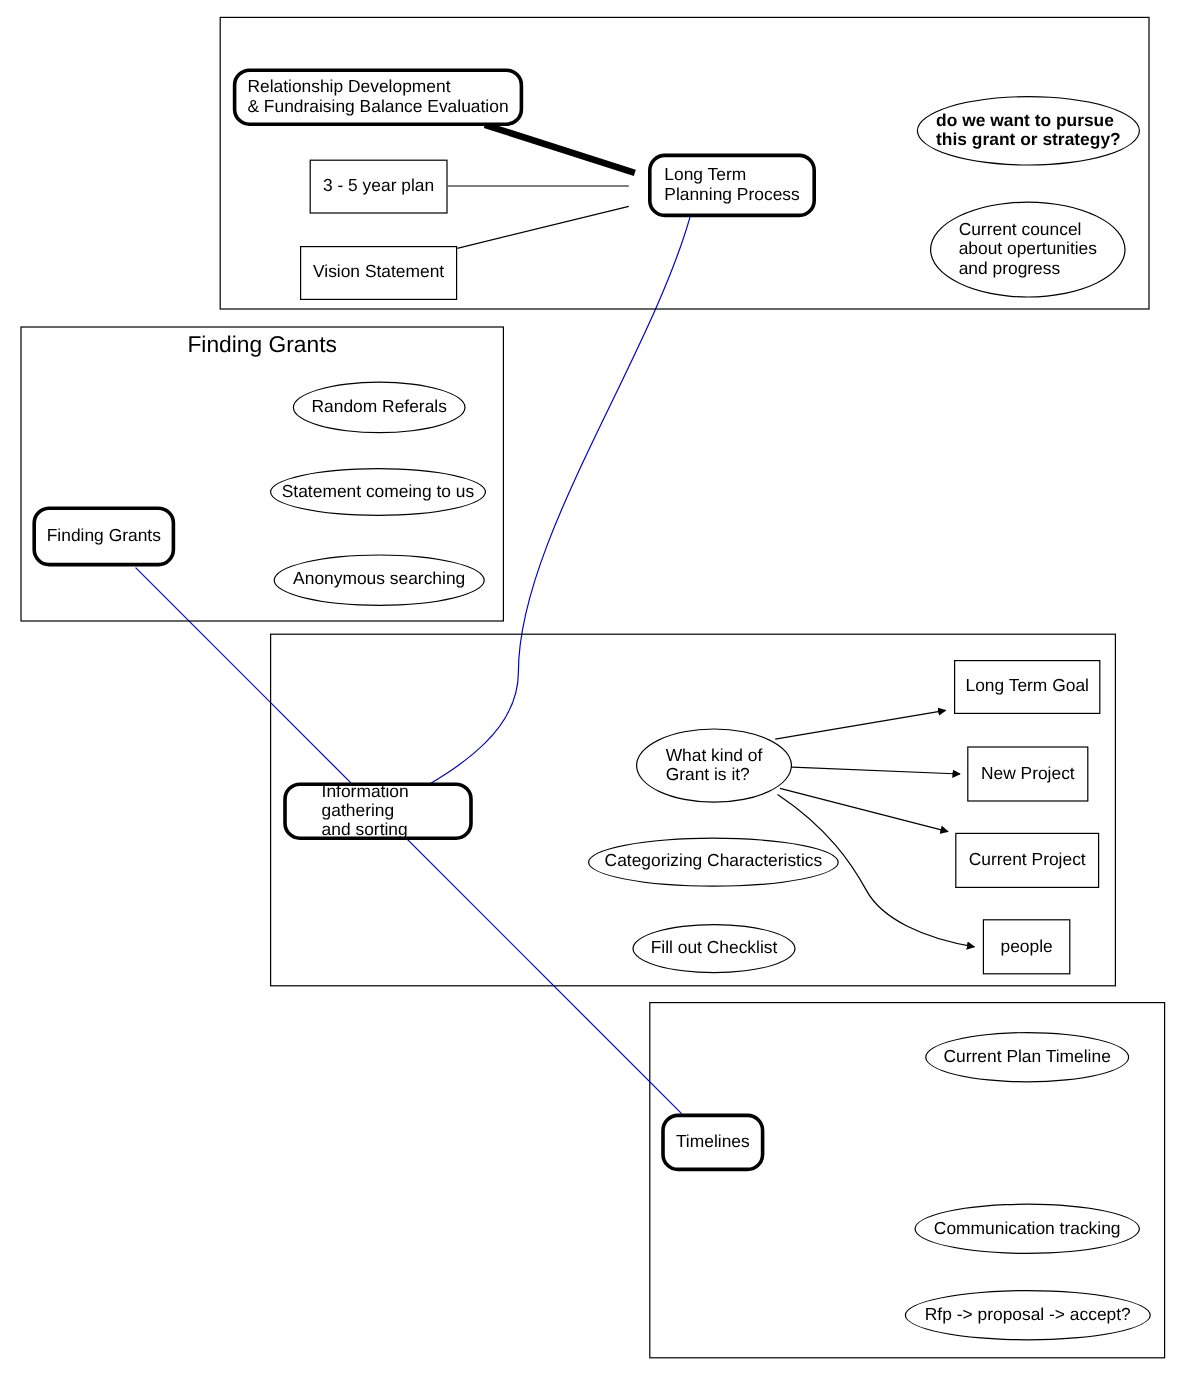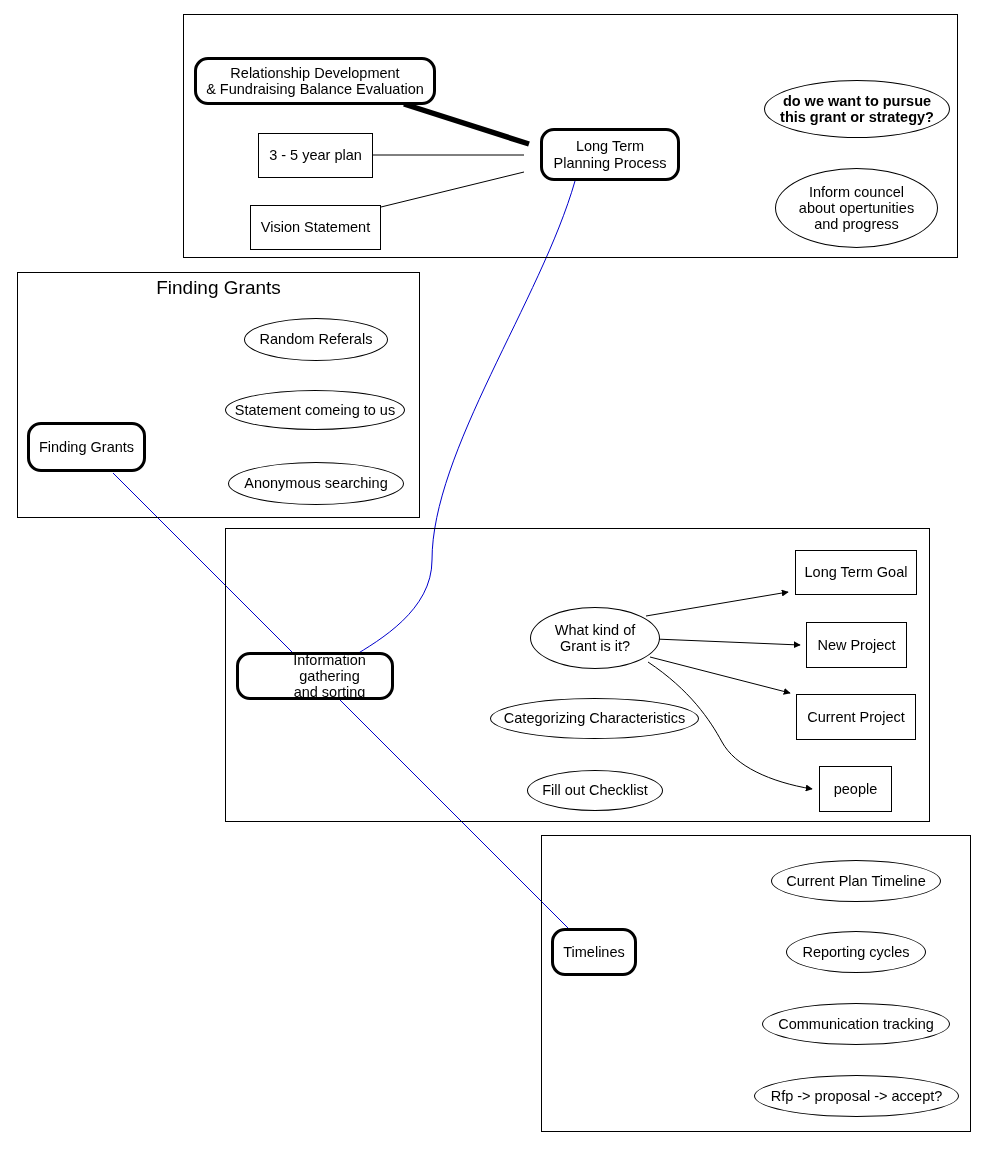--- a/index.html
+++ b/index.html
@@ -38,21 +38,21 @@
     color: #000000;
     white-space: nowrap;
     text-align: center;
   }
   .node {
     position: absolute;
     box-sizing: border-box;
     display: flex;
     align-items: center;
     justify-content: center;
-    text-align: center;
+    text-align: left;
     line-height: 1.12;
     background: #ffffff;
     color: #000000;
     font-size: 14.5px;
     white-space: pre-line;
   }
   .node.rounded-bold {
     border: 3.2px solid #000000;
     border-radius: 14px;
   }
@@ -101,21 +101,21 @@
   <div class="node rounded-bold" style="left:524px; top:128px; width:140px; height:53px;margin-left:16px;">Long Term
 Planning Process</div>
 
   <div class="node rect" style="left:258px; top:133px; width:115px; height:45px;">3 - 5 year plan</div>
 
   <div class="node rect" style="left:250px; top:205px; width:131px; height:45px;">Vision Statement</div>
 
   <div class="node ellipse" style="left:764px; top:80px; width:186px; height:58px;font-weight:bold;">do we want to pursue
 this grant or strategy?</div>
 
-  <div class="node ellipse" style="left:775px; top:168px; width:163px; height:80px;">Inform councel
+  <div class="node ellipse" style="left:775px; top:168px; width:163px; height:80px;">Current councel
 about opertunities
 and progress</div>
 
   <div class="group-box" style="left:17px; top:272px; width:403px; height:246px;"></div>
 
   <div class="group-title" style="left:17px; top:277px; width:403px;">Finding Grants</div>
 
   <div class="node rounded-bold" style="left:27px; top:422px; width:119px; height:50px;">Finding Grants</div>
 
   <div class="node ellipse" style="left:244px; top:318px; width:144px; height:43px;">Random Referals</div>
@@ -143,19 +143,18 @@
   <div class="node rect" style="left:796px; top:694px; width:120px; height:46px;">Current Project</div>
 
   <div class="node rect" style="left:819px; top:766px; width:73px; height:46px;">people</div>
 
   <div class="group-box" style="left:541px; top:835px; width:430px; height:297px;"></div>
 
   <div class="node rounded-bold" style="left:551px; top:928px; width:86px; height:48px;">Timelines</div>
 
   <div class="node ellipse" style="left:771px; top:860px; width:170px; height:42px;">Current Plan Timeline</div>
 
-  <div class="node ellipse" style="left:786px; top:931px; width:140px; height:42px;">Reporting cycles</div>
 
   <div class="node ellipse" style="left:762px; top:1003px; width:188px; height:42px;">Communication tracking</div>
 
   <div class="node ellipse" style="left:754px; top:1075px; width:205px; height:42px;">Rfp -&gt; proposal -&gt; accept?</div>
 
 </div>
 
 </body></html>

